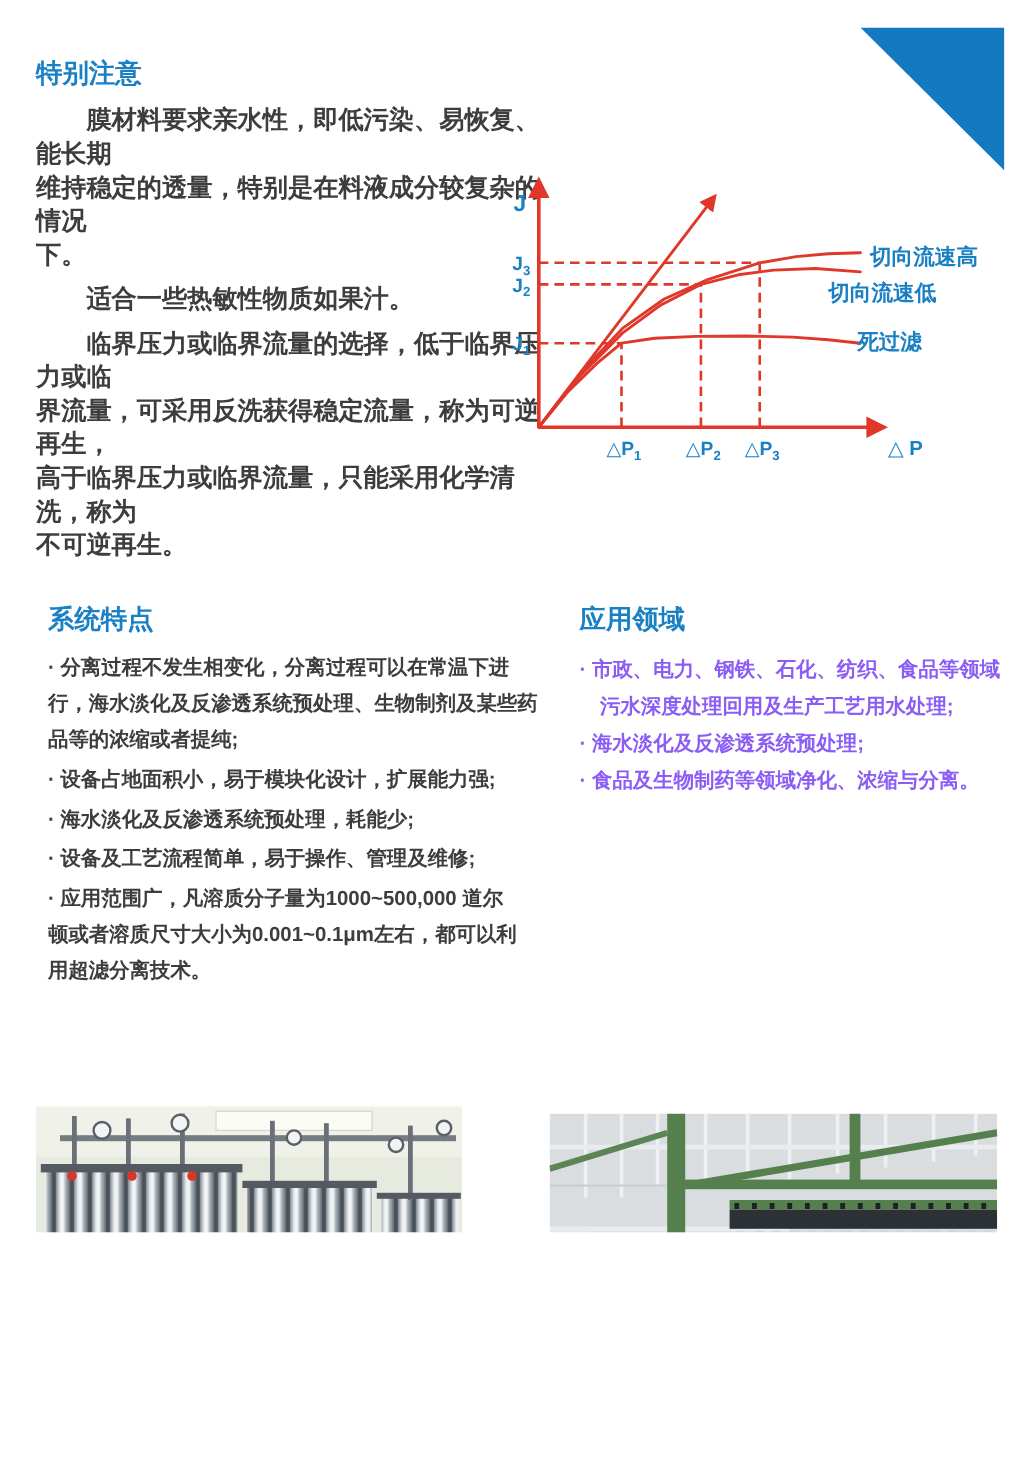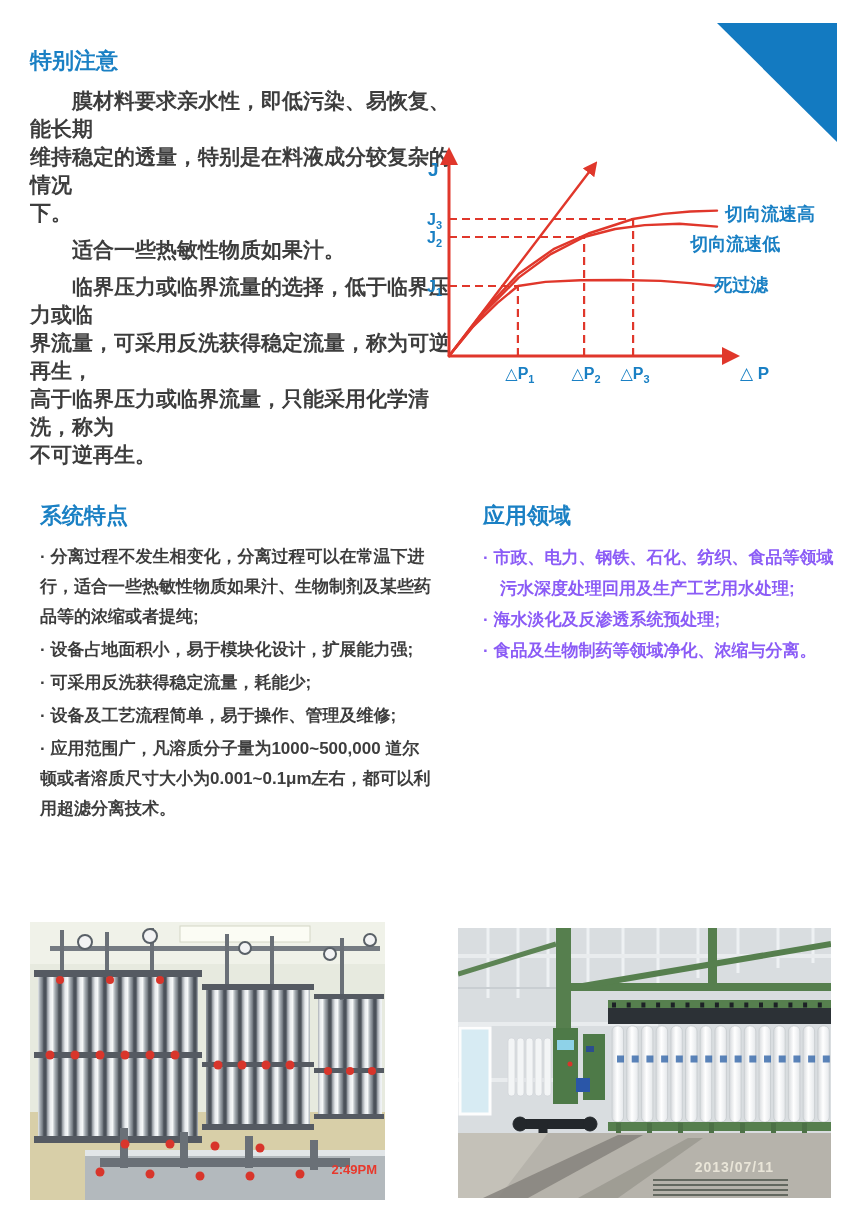--- a/index.html
+++ b/index.html
@@ -1,16 +1,16 @@
 <!DOCTYPE html>
 <html><head>
 <meta charset="utf-8">
 <style>
   html,body{margin:0;padding:0;background:#ffffff;}
-  .page{position:relative;width:850px;height:1217px;background:#ffffff;overflow:hidden;
+  .page{position:relative;width:850px;height:1027px;background:#ffffff;overflow:hidden;
         font-family:"Liberation Sans","DejaVu Sans",sans-serif;}
   section{position:absolute;}
   h2{font-size:22px;line-height:26px;color:#1a80c4;font-weight:700;margin:0 0 13px 0;}
   .para{font-size:21px;line-height:28px;color:#3d3d3d;font-weight:600;
         white-space:pre-wrap;margin:0 0 9px 0;}
   .indent{text-indent:2em;}
   .feat{font-size:17px;line-height:30px;color:#3d3d3d;font-weight:600;
         white-space:pre-wrap;margin:0 0 3px 0;}
   .app{font-size:17px;line-height:31px;color:#8b5cf6;font-weight:600;
        white-space:pre-wrap;margin:0;}
@@ -73,24 +73,24 @@
         <text x="320" y="249" fill="#1a80c4" font-size="17" font-weight="bold">△ P</text>
         <text x="305" y="89.9" fill="#1a80c4" font-size="18" font-weight="bold">切向流速高</text>
         <text x="270.2" y="120.3" fill="#1a80c4" font-size="18" font-weight="bold">切向流速低</text>
         <text x="294.3" y="160.5" fill="#1a80c4" font-size="18" font-weight="bold">死过滤</text>
       </g>
   </svg>
 
   <section id="sec-features">
     <h2>系统特点</h2>
     <p class="feat">· 分离过程不发生相变化，分离过程可以在常温下进
-行，适合一些热敏性物质如果汁、生物制剂及某些药
+行，海水淡化及反渗透系统预处理、生物制剂及某些药
 品等的浓缩或者提纯;</p>
     <p class="feat">· 设备占地面积小，易于模块化设计，扩展能力强;</p>
-    <p class="feat">· 可采用反洗获得稳定流量，耗能少;</p>
+    <p class="feat">· 海水淡化及反渗透系统预处理，耗能少;</p>
     <p class="feat">· 设备及工艺流程简单，易于操作、管理及维修;</p>
     <p class="feat">· 应用范围广，凡溶质分子量为1000~500,000 道尔
 顿或者溶质尺寸大小为0.001~0.1μm左右，都可以利
 用超滤分离技术。</p>
   </section>
 
   <section id="sec-apps">
     <h2>应用领域</h2>
     <p class="app">· 市政、电力、钢铁、石化、纺织、食品等领域
 　污水深度处理回用及生产工艺用水处理;</p>

